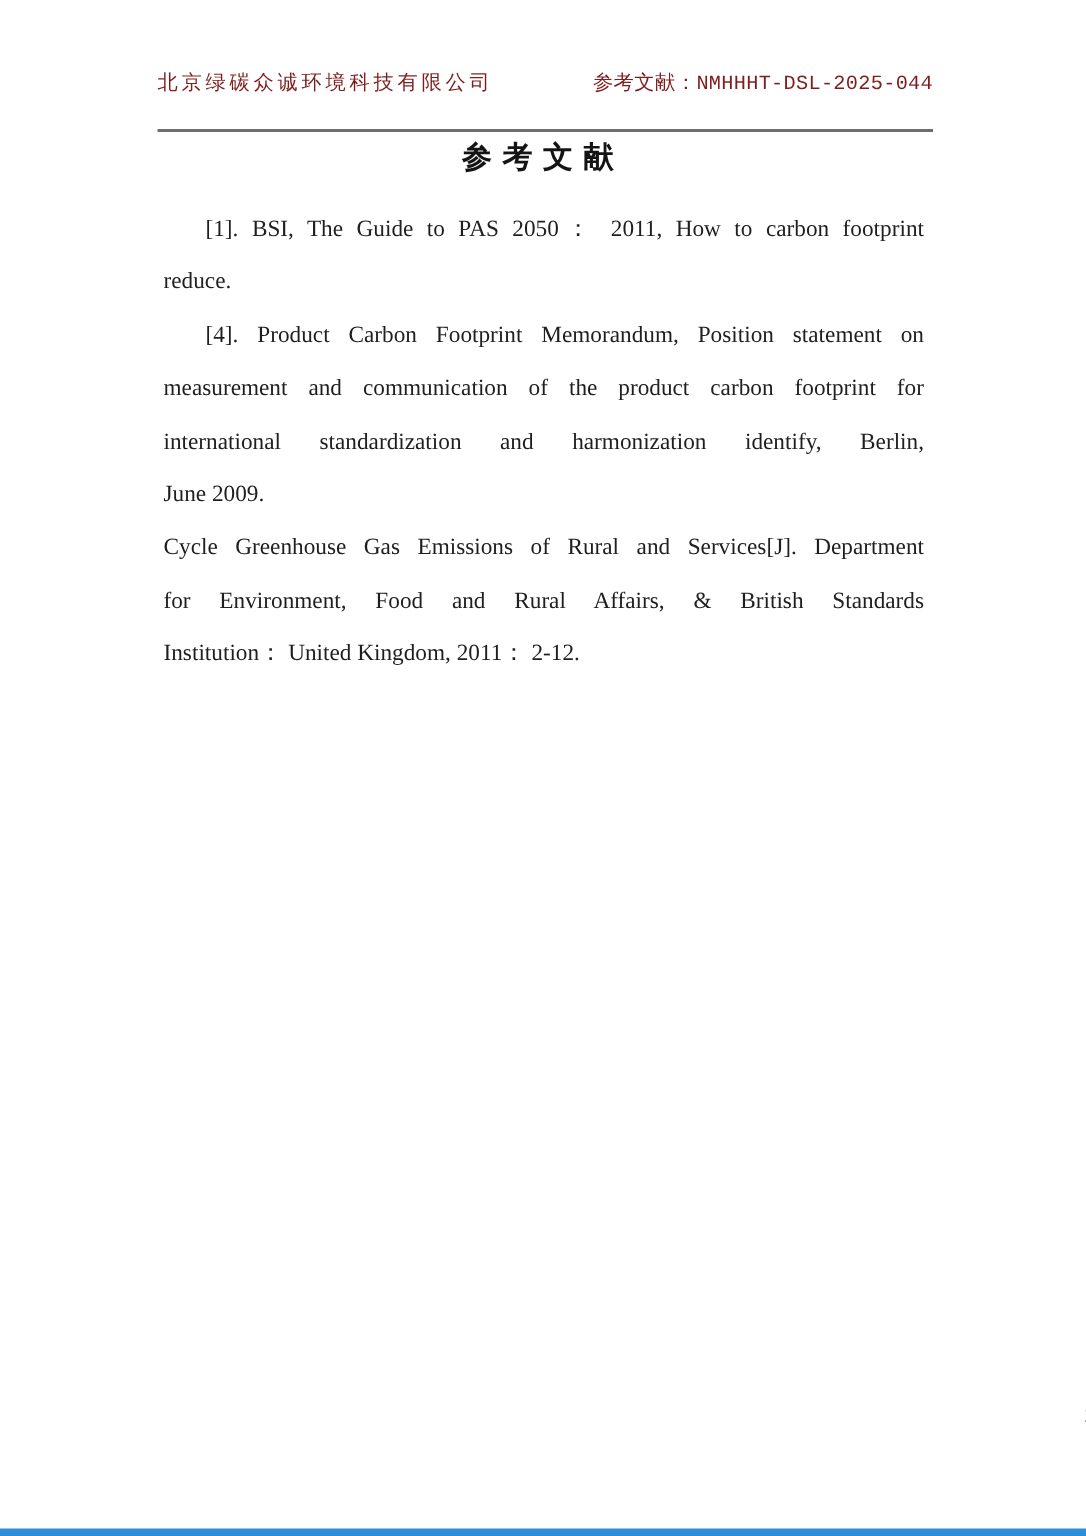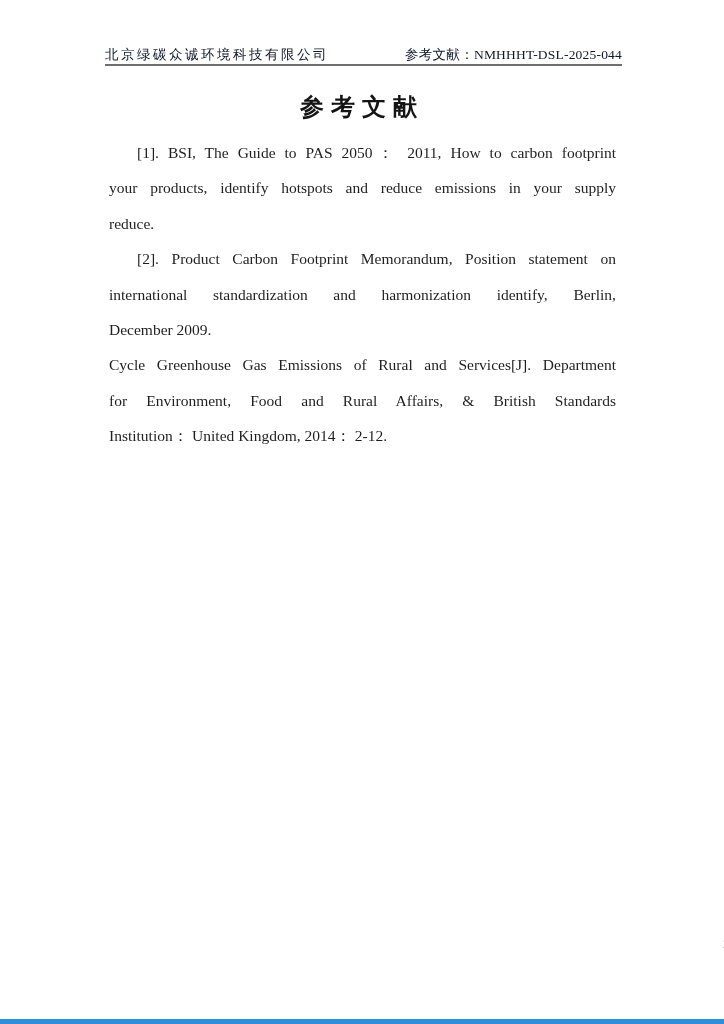--- a/index.html
+++ b/index.html
@@ -15,45 +15,45 @@
   }
   
   .header {
     position: absolute;
     left: 105px;
     right: 102px;
     top: 46px;
     display: flex;
     justify-content: space-between;
     align-items: baseline;
-    padding-bottom: 0;
+    padding-bottom: 22px;
     border-bottom: 2px solid #6e6e6e;
     font-size: 13.5px;
-    color: #0f172a;
+    color: #7f1d1d;
   }
   .header .company {
     letter-spacing: 2.5px;
   }
   .header .docno {
     letter-spacing: 0.3px;
     white-space: nowrap;
   }
   .header .docno .code {
-    font-family: Liberation Serif, serif;
+    font-family: Liberation Mono, monospace;
     letter-spacing: 0.2px;
   }
   
   .title {
     position: absolute;
     top: 91px;
     left: 0;
     width: 100%;
     margin: 0;
     text-align: center;
-    font-size: 24px;
+    font-size: 20px;
     font-weight: 600;
     letter-spacing: 7px;
     color: #141414;
   }
   
   .refs {
     position: absolute;
     top: 135px;
     left: 109px;
     width: 507px;
@@ -100,34 +100,34 @@
       <span>参考文献：</span><span class="code">NMHHHT-DSL-2025-044</span>
     </span>
   </div>
 
   <h1 class="title">参考文献</h1>
 
   <div class="refs">
 
     <div class="para">
       <div class="line first">[1]. BSI, The Guide to PAS 2050： 2011, How to carbon footprint</div>
-      <div class="line">your products, identify hotspots and reduce emissions in your supply</div>
       <div class="line last">reduce.</div>
     </div>
 
     <div class="para">
-      <div class="line first">[2]. Product Carbon Footprint Memorandum, Position statement on</div>
+      <div class="line first">[4]. Product Carbon Footprint Memorandum, Position statement on</div>
+      <div class="line">measurement and communication of the product carbon footprint for</div>
       <div class="line">international standardization and harmonization identify, Berlin,</div>
-      <div class="line last">December 2009.</div>
+      <div class="line last">June 2009.</div>
     </div>
 
     <div class="para">
       <div class="line">Cycle Greenhouse Gas Emissions of Rural and Services[J]. Department</div>
       <div class="line">for Environment, Food and Rural Affairs, &amp; British Standards</div>
-      <div class="line last">Institution： United Kingdom, 2014： 2-12.</div>
+      <div class="line last">Institution： United Kingdom, 2011： 2-12.</div>
     </div>
 
   </div>
 
   <div class="pageno">22</div>
 
   <div class="bottom-bar" style="background-color: rgb(45, 143, 217);"></div>
 
 </div>
 

